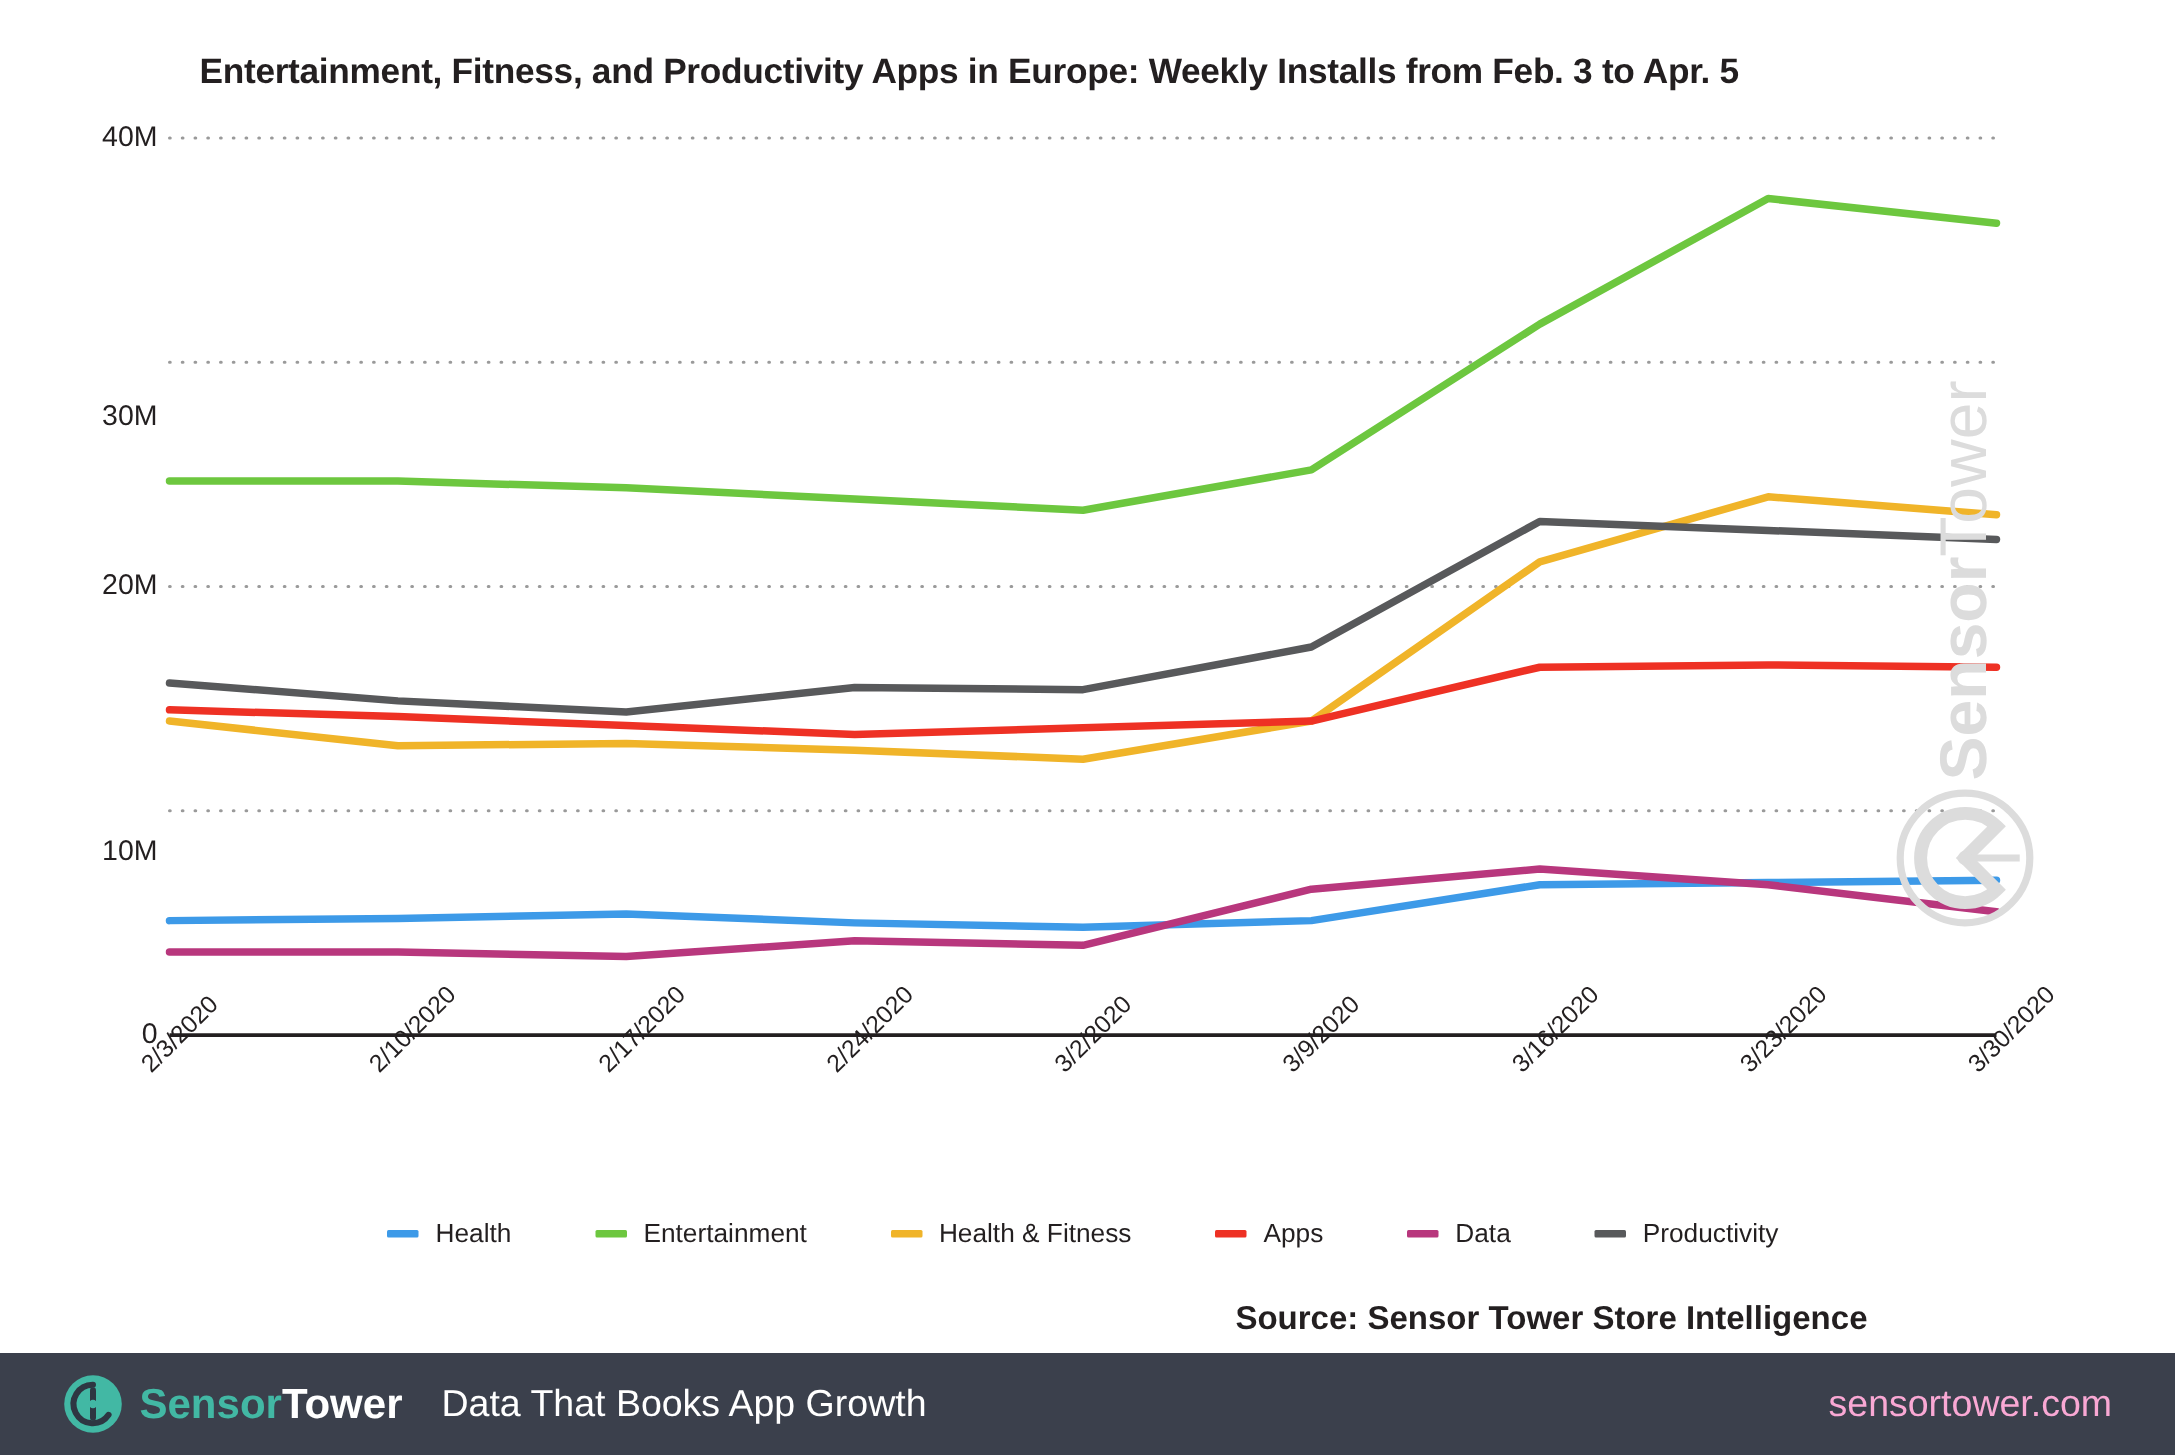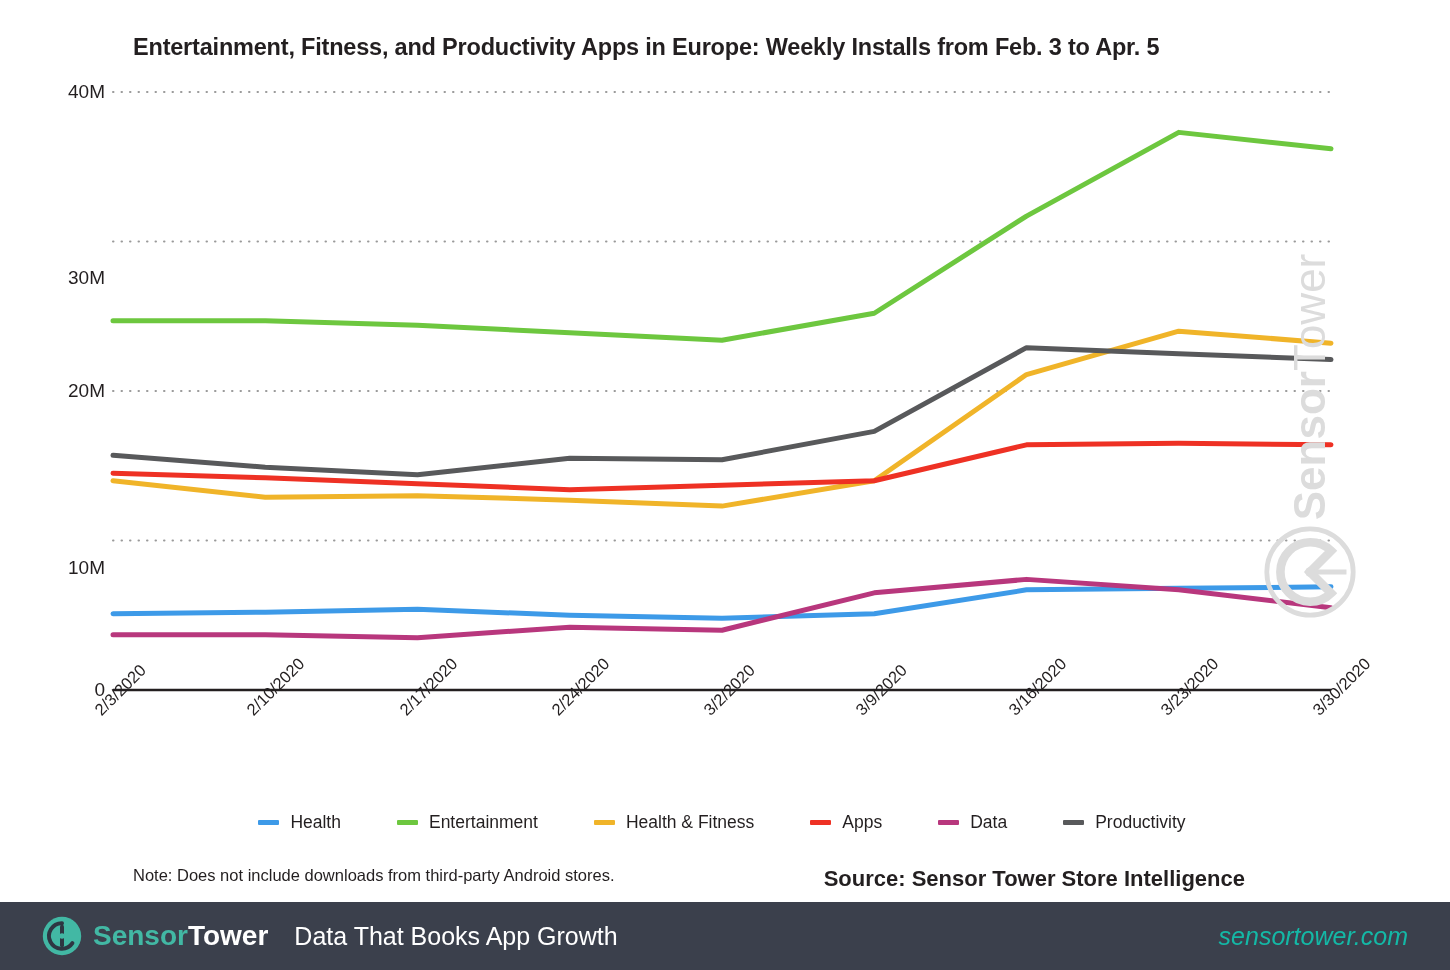--- a/index.html
+++ b/index.html
@@ -136,23 +136,22 @@
   #footer-tagline {
     margin-left: 26px;
     font-size: 25px;
     color: #ffffff;
     white-space: nowrap;
   }
   #footer-url {
     margin-left: auto;
     margin-right: 42px;
     font-size: 25px;
-    color: #14b8a6;
-    white-space: nowrap;
-    font-style: italic;
+    color: #f9a8d4;
+    white-space: nowrap;
   }
 </style>
 </head>
 <body>
 
 <div id="stage">
 
   <div class="chart-title">Entertainment, Fitness, and Productivity Apps in Europe: Weekly Installs from Feb. 3 to Apr. 5</div>
 
   <div id="yaxis">
@@ -215,21 +214,20 @@
       <div class="legend-item">
         <span class="legend-swatch" style="background: rgb(184, 55, 125);"></span>
         <span class="legend-label">Data</span>
       </div>
       <div class="legend-item">
         <span class="legend-swatch" style="background: rgb(88, 89, 91);"></span>
         <span class="legend-label">Productivity</span>
       </div>
     </div>
 
-  <div class="note">Note: Does not include downloads from third-party Android stores.</div>
   <div class="source">Source: Sensor Tower Store Intelligence</div>
 
   <div id="watermark">
     <div class="wm-text"><b>Sensor</b><span>Tower</span></div>
     <svg class="wm-mark" viewBox="0 0 100 100">
       <circle cx="50" cy="50" r="45" fill="none" stroke="#dcdcdc" stroke-width="5"></circle>
       <path d="M 72 28 A 31 31 0 1 0 72 72 L 50 50 Z" fill="none" stroke="#dcdcdc" stroke-width="9" stroke-linecap="round"></path>
       <circle cx="50" cy="50" r="5" fill="#dcdcdc"></circle>
       <line x1="50" y1="50" x2="88" y2="50" stroke="#dcdcdc" stroke-width="5"></line>
     </svg>

